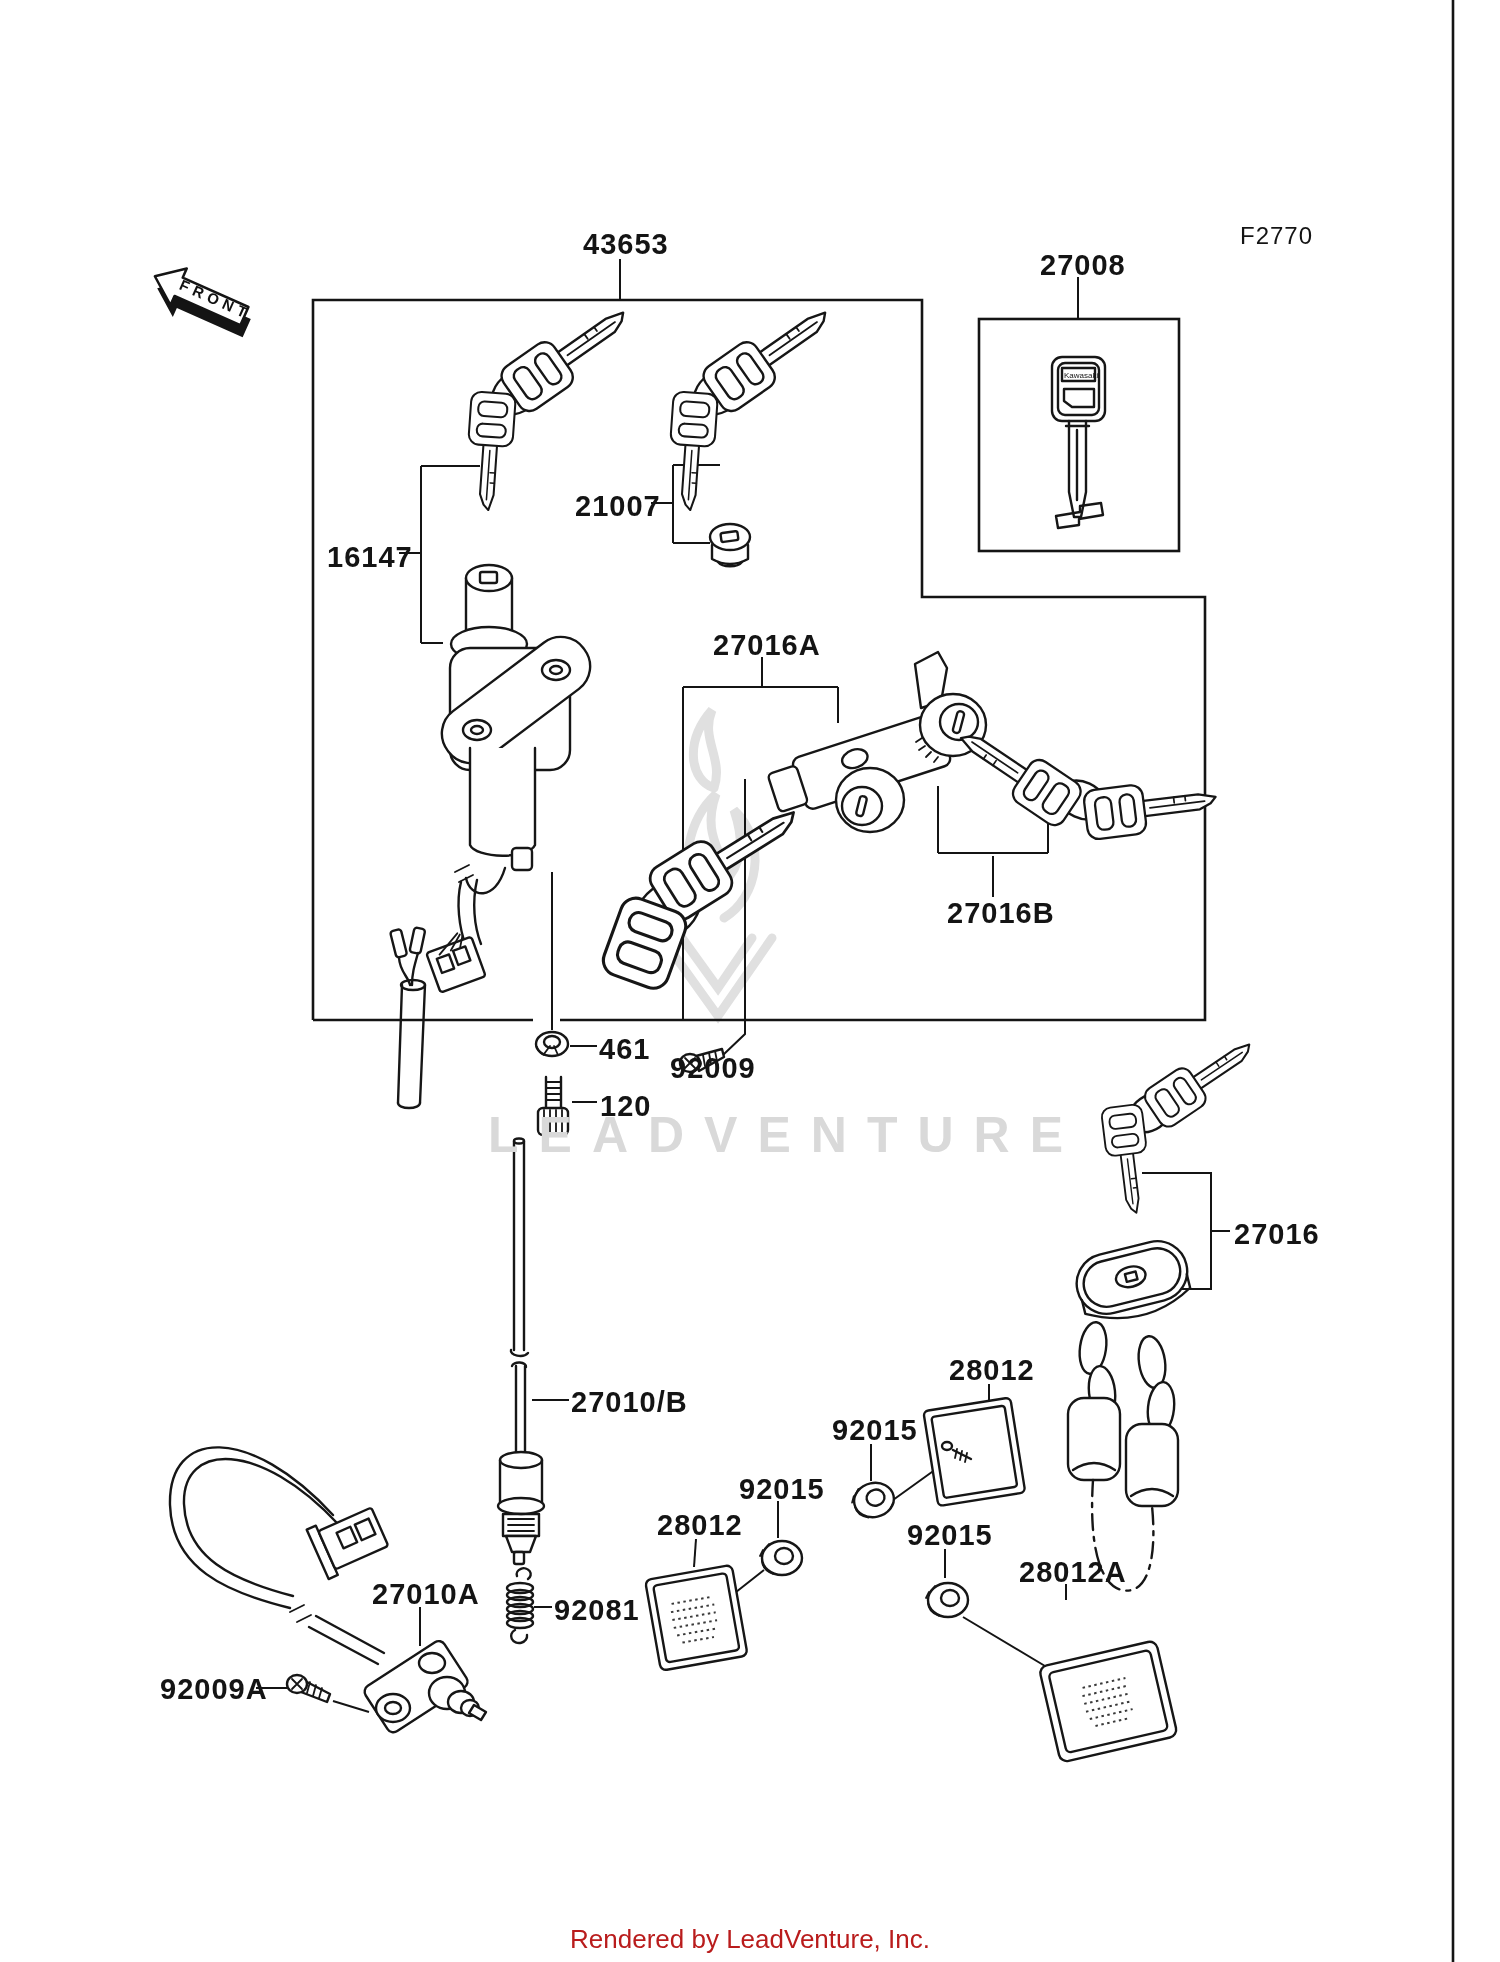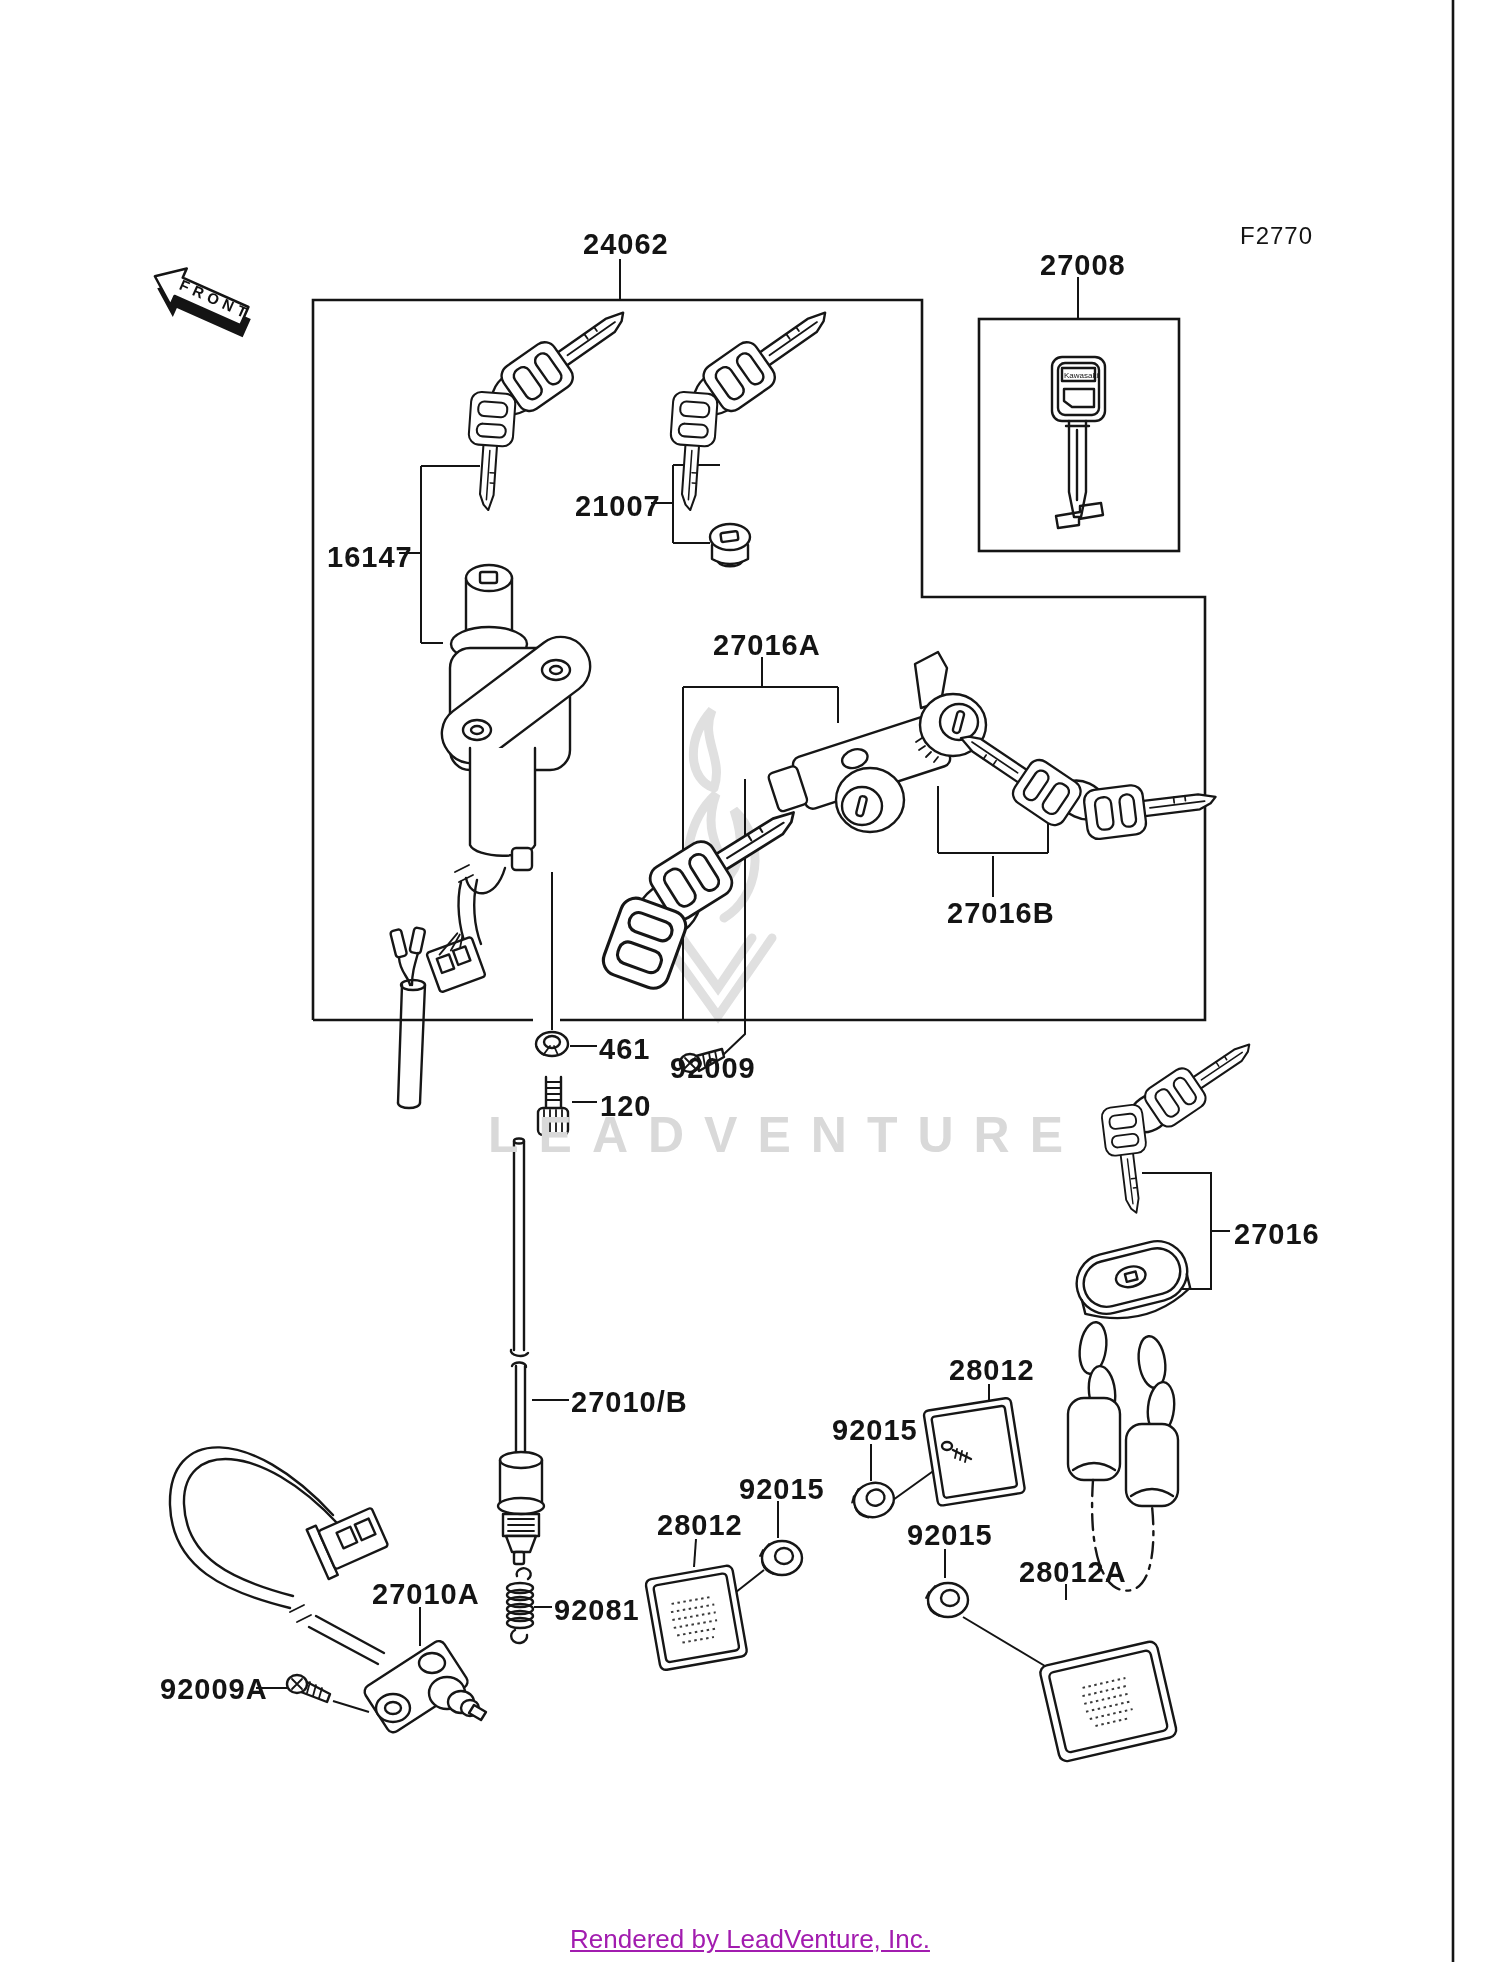--- a/index.html
+++ b/index.html
@@ -5,21 +5,21 @@
   html,body{margin:0;padding:0;background:#fff;}
   #page{position:relative;width:1500px;height:1962px;background:#fff;overflow:hidden;
         font-family:"Liberation Sans",sans-serif;}
   svg{position:absolute;left:0;top:0;}
   .plabel{position:absolute;font-weight:bold;font-size:29px;letter-spacing:1px;color:#141414;white-space:nowrap;}
   .figcode{position:absolute;left:1240px;top:222px;font-weight:normal;font-size:24px;letter-spacing:1px;color:#141414;}
   .front-text{position:absolute;left:184px;top:276px;transform:rotate(24deg);transform-origin:left top;
         font-weight:bold;font-size:15px;letter-spacing:5px;color:#111;}
   .wmtext{position:absolute;left:488px;top:1082px;font-weight:600;font-size:50px;letter-spacing:20px;
         color:#d9d9d9;white-space:nowrap;margin-top:24px;}
-  .footer{position:absolute;left:0;top:1924px;width:100%;text-align:center;font-size:26px;color:#a21caf;text-decoration:underline;}
+  .footer{position:absolute;left:0;top:1924px;width:100%;text-align:center;font-size:26px;color:#b91c1c;}
   .ln{stroke:#141414;stroke-width:2;fill:none;}
   .bx{stroke:#141414;stroke-width:2.6;fill:none;}
   .pt{stroke:#161616;stroke-width:2.4;fill:#fff;stroke-linejoin:round;stroke-linecap:round;}
   .ptn{stroke:#161616;stroke-width:2.4;fill:none;stroke-linejoin:round;stroke-linecap:round;}
   .dt{stroke:#161616;stroke-width:1.8;fill:none;stroke-linecap:round;}
   .wm{stroke:#e0e0e0;stroke-width:9;fill:none;stroke-linecap:round;}
   .hatch{stroke:#3a3a3a;stroke-width:2;fill:none;stroke-dasharray:2.5 3.5;}
 </style>
 </head>
 <body>
@@ -317,21 +317,21 @@
   <use href="#nut92015" class="pt" transform="translate(874,1500) rotate(-12)"></use>
   <use href="#nut92015" class="pt" transform="translate(782,1558)"></use>
   <use href="#nut92015" class="pt" transform="translate(948,1600)"></use>
 
 </svg>
 
 <div class="figcode">F2770</div>
 <div class="front-text">FRONT</div>
 <div class="wmtext">LEADVENTURE</div>
 
-<div class="plabel" style="left:583px;top:228px">24062</div>
+<div class="plabel" style="left:583px;top:228px">43653</div>
 <div class="plabel" style="left:1040px;top:249px">27008</div>
 <div class="plabel" style="left:575px;top:490px">21007</div>
 <div class="plabel" style="left:327px;top:541px">16147</div>
 <div class="plabel" style="left:713px;top:629px">27016A</div>
 <div class="plabel" style="left:947px;top:897px">27016B</div>
 <div class="plabel" style="left:599px;top:1033px">461</div>
 <div class="plabel" style="left:600px;top:1090px">120</div>
 <div class="plabel" style="left:670px;top:1052px">92009</div>
 <div class="plabel" style="left:1234px;top:1218px">27016</div>
 <div class="plabel" style="left:571px;top:1386px">27010/B</div>

